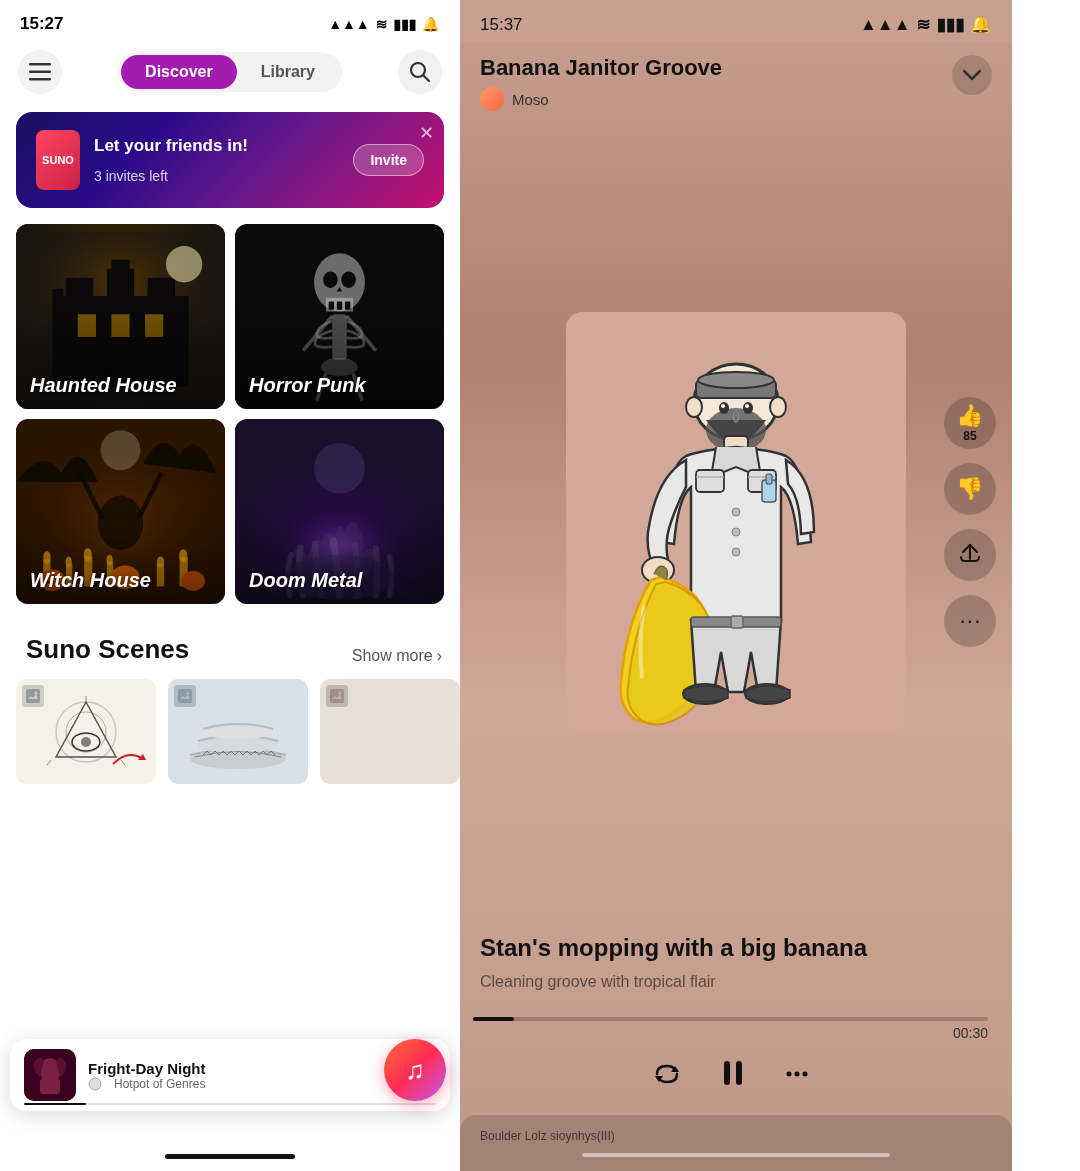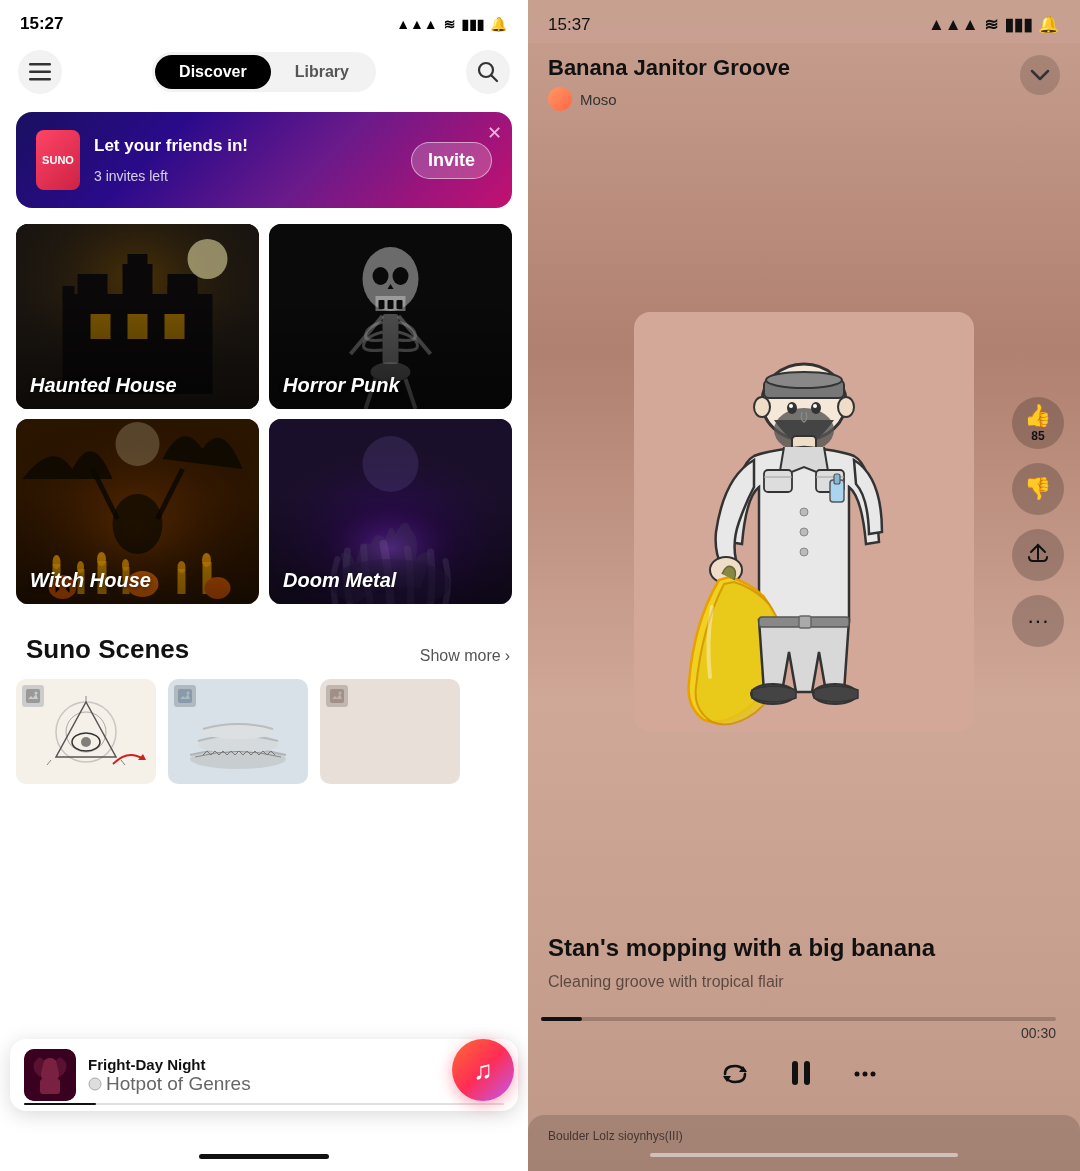--- a/index.html
+++ b/index.html
@@ -8,21 +8,21 @@
       height: 1171px;
       display: flex;
       flex-direction: row;
       font-family: -apple-system, BlinkMacSystemFont, 'Helvetica Neue', sans-serif;
       overflow: hidden;
       background: #fff;
     }
 
     
     .left-panel {
-      width: 528px;
+      width: 460px;
       height: 1171px;
       background: #fff;
       display: flex;
       flex-direction: column;
       overflow: hidden;
       position: relative;
     }
 
     .status-bar-left {
       display: flex;
@@ -56,21 +56,21 @@
     }
     .nav-toggle button {
       border: none;
       border-radius: 20px;
       padding: 8px 24px;
       font-size: 16px;
       font-weight: 600;
       cursor: pointer;
     }
     .nav-toggle .active {
-      background: #000000;
+      background: #a21caf;
       color: #fff;
     }
     .nav-toggle .inactive {
       background: transparent;
       color: #555;
     }
     .search-btn {
       width: 44px; height: 44px;
       border-radius: 50%;
       background: #f2f2f2;
@@ -112,21 +112,21 @@
       color: rgba(255,255,255,0.8);
       font-size: 14px;
       margin-top: 12px;
     }
     .invite-btn {
       background: rgba(255,255,255,0.2);
       border: 1.5px solid rgba(255,255,255,0.5);
       color: #fff;
       border-radius: 20px;
       padding: 7px 16px;
-      font-size: 18px;
+      font-size: 14px;
       font-weight: 600;
       cursor: pointer;
       white-space: nowrap;
     }
     .close-banner-btn {
       position: absolute;
       top: 10px; right: 10px;
       background: none; border: none;
       color: rgba(255,255,255,0.7);
       font-size: 18px;
@@ -270,21 +270,21 @@
       width: 52px; height: 52px;
       border-radius: 10px;
       background: linear-gradient(135deg, #6a0000, #3a003a);
       flex-shrink: 0;
       overflow: hidden;
       display: flex; align-items: center; justify-content: center;
       color: #fff; font-size: 9px; text-align: center;
     }
     .mini-info { flex: 1; }
     .mini-title { font-size: 15px; font-weight: 600; color: #111; }
-    .mini-artist { font-size: 19px; color: #666; display: flex; align-items: center; gap: 4px; }
+    .mini-artist { font-size: 12px; color: #666; display: flex; align-items: center; gap: 12px; }
     .mini-controls { display: flex; align-items: center; gap: 14px; }
     .mini-play-btn, .mini-skip-btn {
       background: none; border: none; cursor: pointer; font-size: 20px; color: #111;
     }
     .mini-progress {
       position: absolute;
       bottom: 6px; left: 14px; right: 14px;
       height: 2px; background: #e0e0e0; border-radius: 2px;
     }
     .mini-progress-fill {

